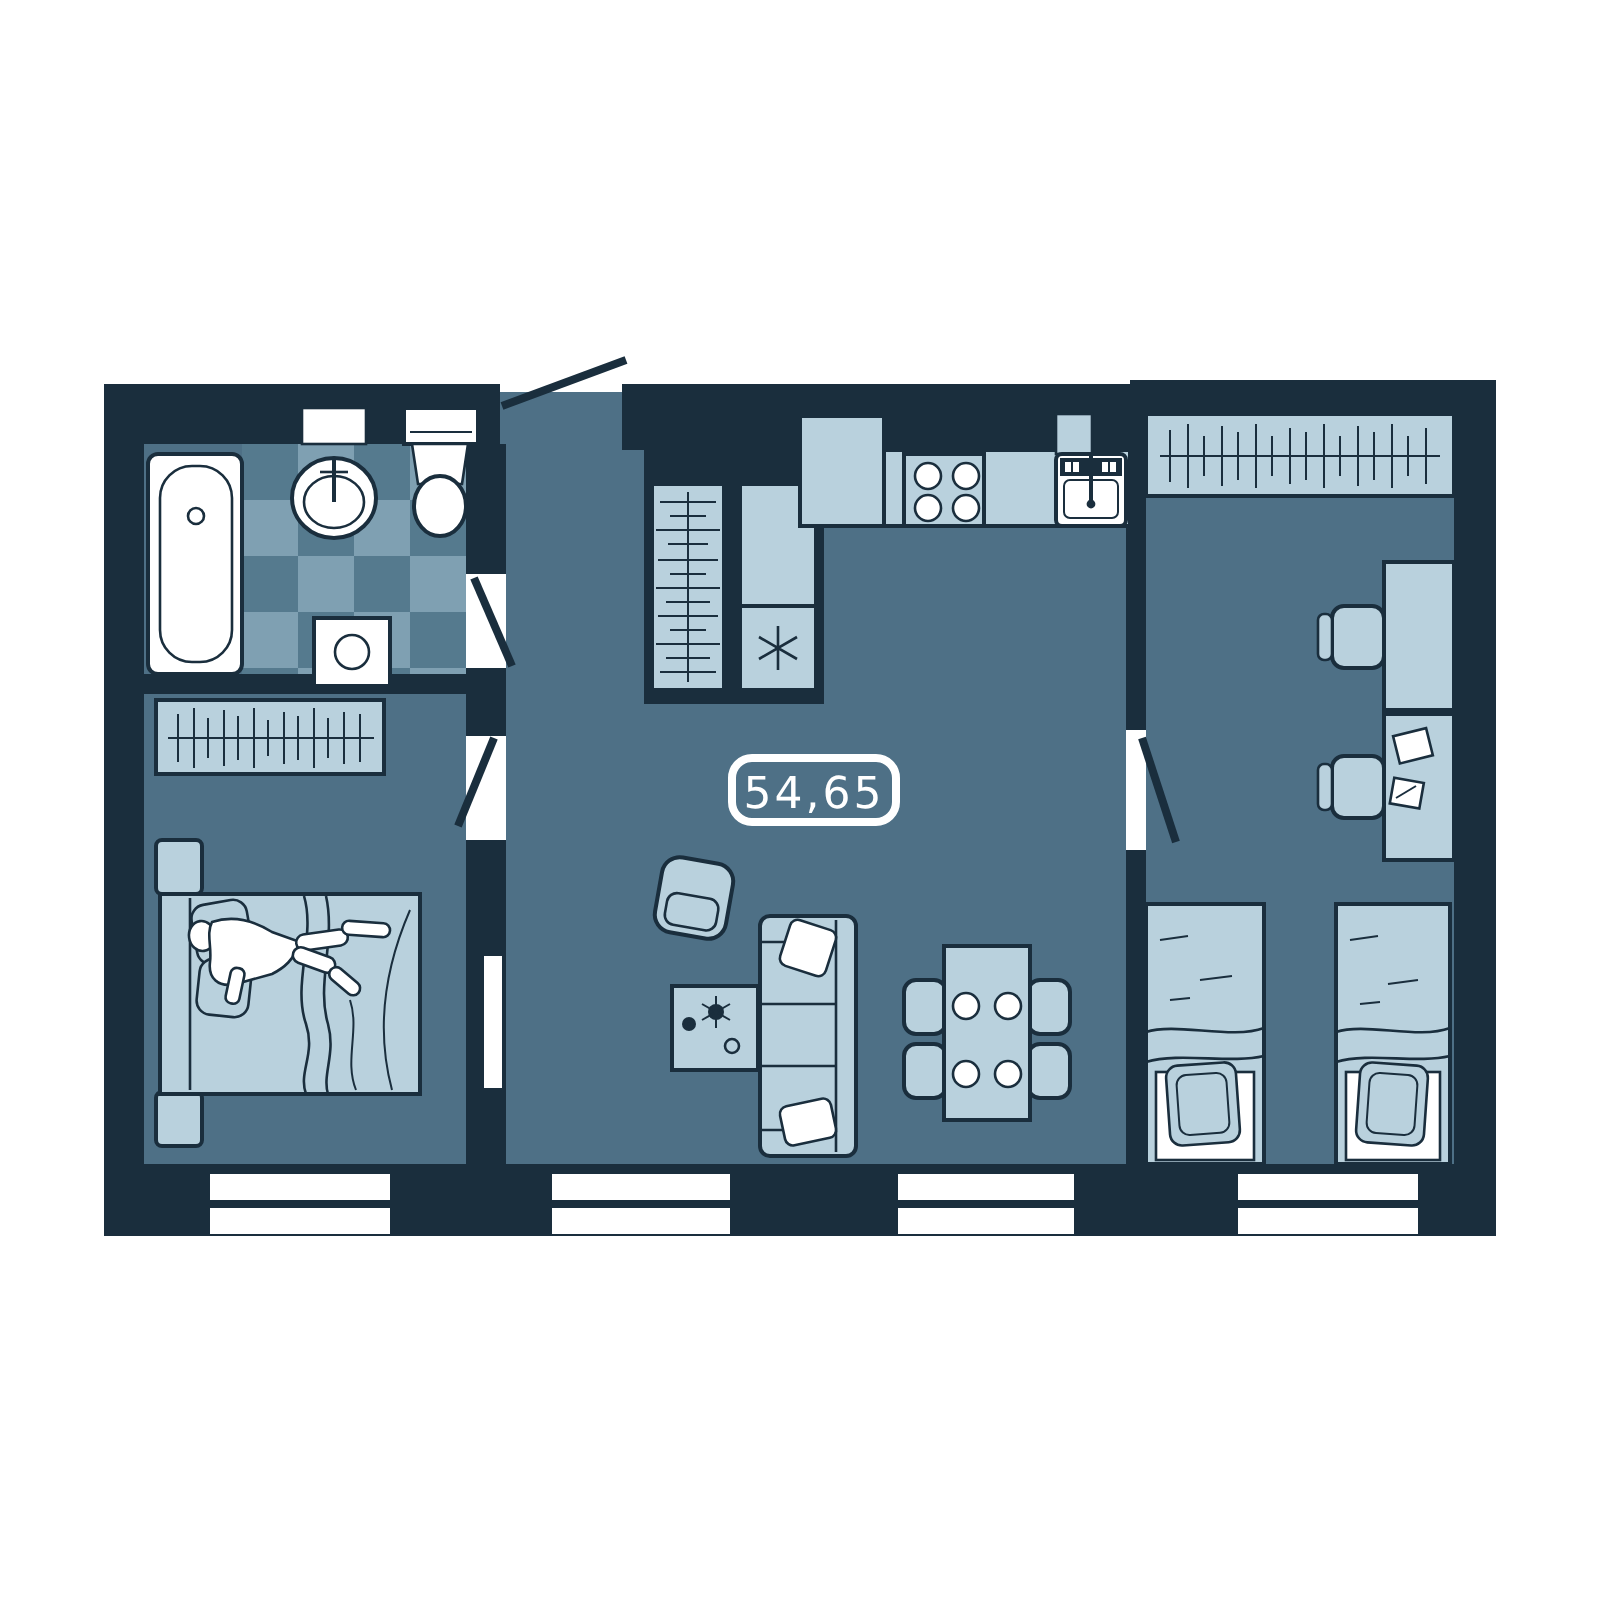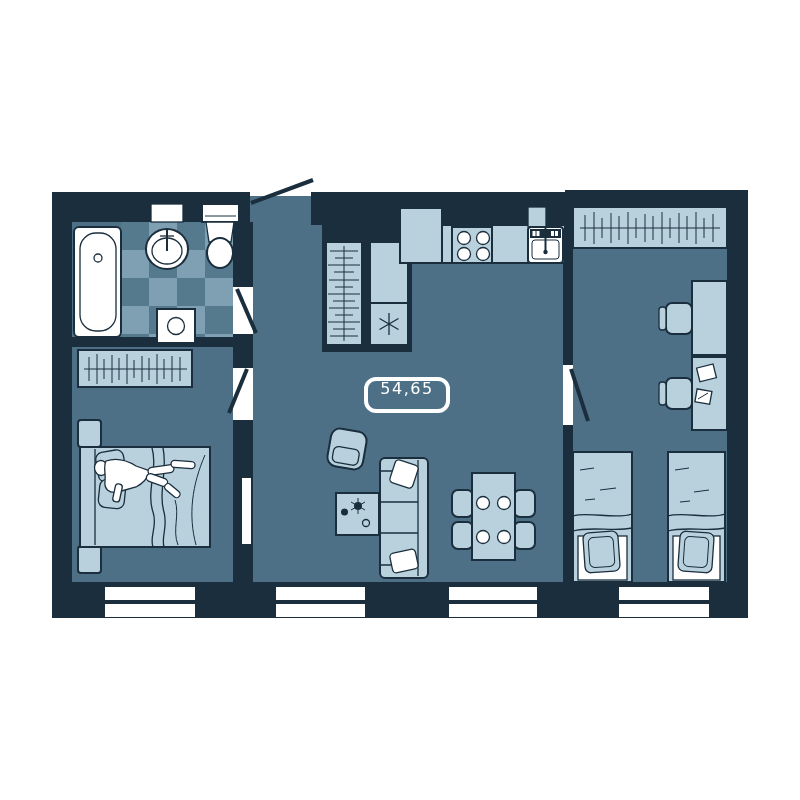--- a/index.html
+++ b/index.html
@@ -36,23 +36,23 @@
   .ln2{fill:none;stroke:var(--wall);stroke-width:2;}
   .door{fill:none;stroke:var(--wall);stroke-width:4;}
   .dk {fill:var(--wall);}
   .badge{
     position:absolute;
     left:364px;top:377px;
     width:86px;height:36px;
     border:4px solid var(--fixture-white);
     border-radius:12px;
     box-sizing:border-box;
-    display:flex;align-items:flex-start;justify-content:center;
+    display:flex;align-items:flex-end;justify-content:center;
     color:var(--fixture-white);
-    font-size:16px;
+    font-size:22px;
     letter-spacing:1.5px;
     line-height:1;
   }
 </style>
 </head>
 <body>
 
 <div class="canvas">
 
   <svg class="plan-svg" width="800" height="800" viewBox="0 0 800 800">

